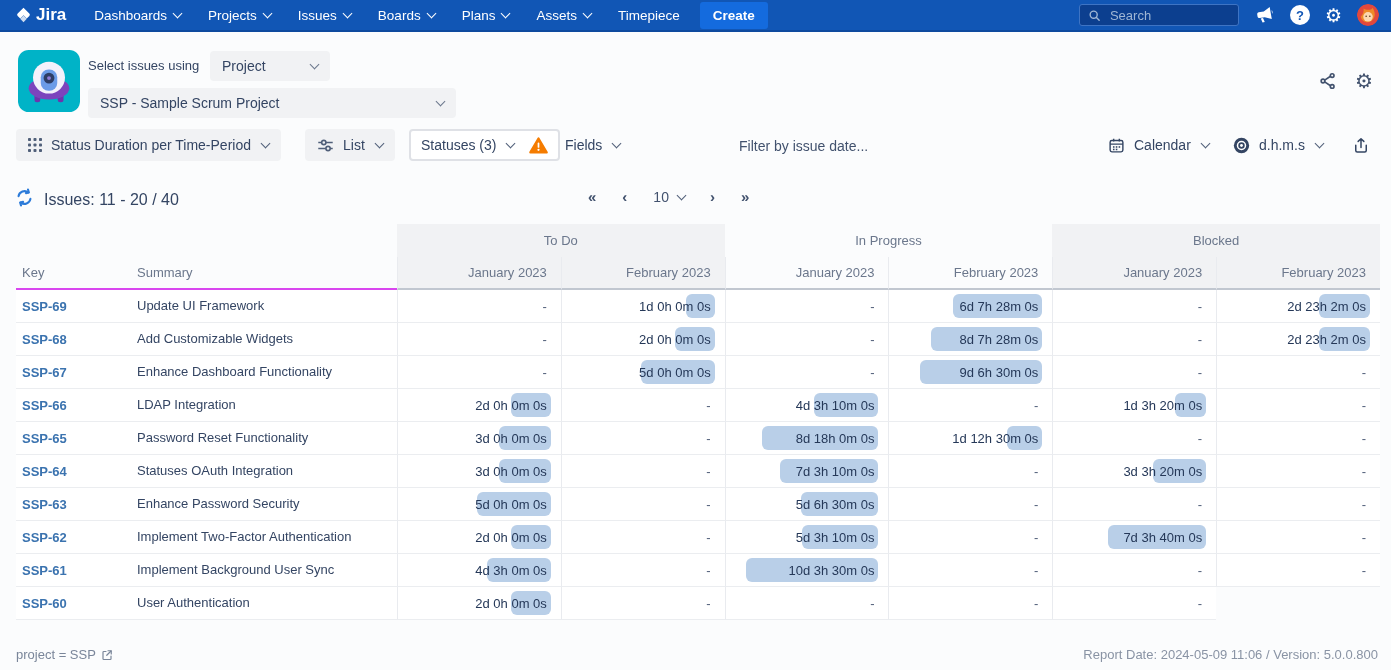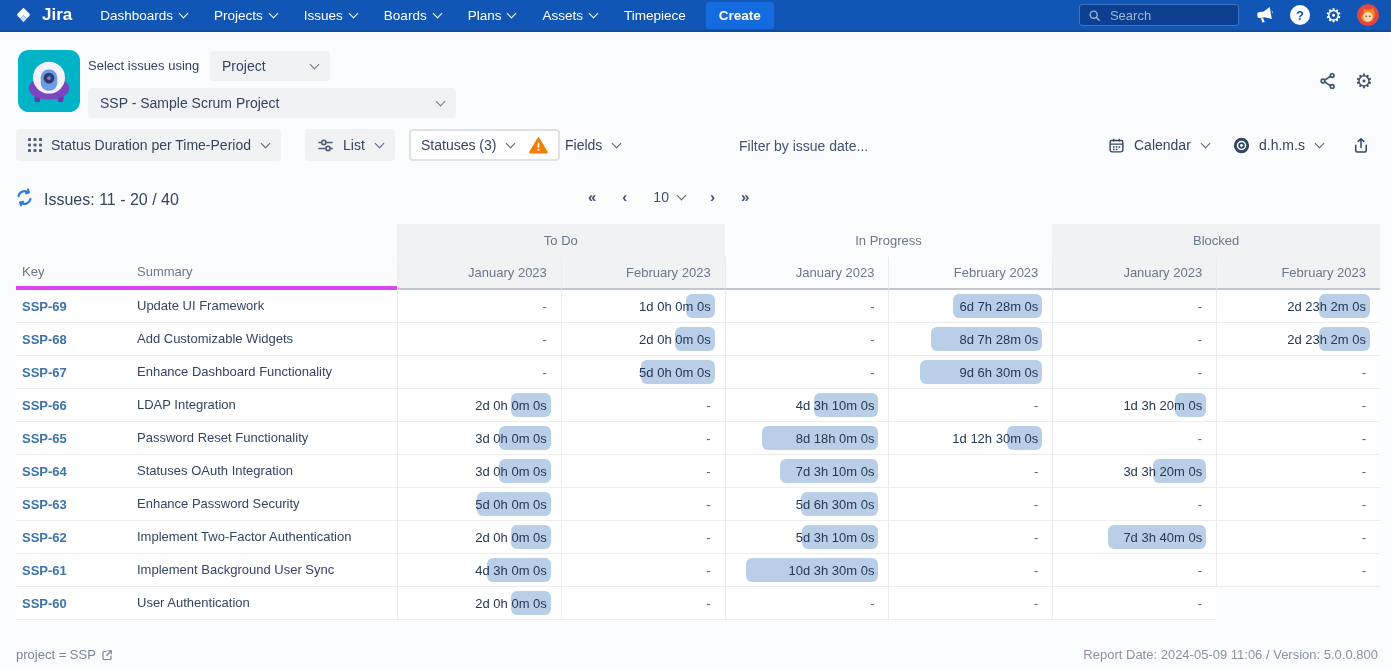--- a/index.html
+++ b/index.html
@@ -7,21 +7,21 @@
     width:1391px;height:670px;overflow:hidden;position:relative;
     background:#fbfcfd;font-family:"Liberation Sans",sans-serif;color:#344563;
     -webkit-font-smoothing:antialiased;
   }
   .page{position:absolute;inset:0;}
 
   
   .navbar{position:absolute;top:0;left:0;right:0;height:32px;background:#1156B5;
     border-bottom:2px solid #0E4A9E;box-sizing:border-box;
     display:flex;align-items:center;padding:0 12px;gap:8px;}
-  .brand{display:flex;align-items:center;gap:9px;color:#fff;font-size:17px;font-weight:bold;margin:0 20px 0 2px;cursor:pointer;}
+  .brand{display:flex;align-items:center;gap:3px;color:#fff;font-size:17px;font-weight:bold;margin:0 20px 0 2px;cursor:pointer;}
   .nav-menu{display:flex;align-items:center;gap:27px;}
   .nav-item{color:#fff;font-size:13.5px;display:flex;align-items:center;gap:7px;cursor:pointer;white-space:nowrap;}
   .chev{width:6px;height:6px;border-right:1.7px solid currentColor;border-bottom:1.7px solid currentColor;
     display:inline-block;transform:rotate(45deg);margin-top:-4px;}
   .create-btn{background:#146BDE;color:#fff;border:none;border-radius:3px;font-family:inherit;
     font-size:13.5px;font-weight:600;padding:6px 13px;margin-left:12px;cursor:pointer;}
   .nav-right{margin-left:auto;display:flex;align-items:center;gap:15px;}
   .search-box{display:flex;align-items:center;gap:7px;width:160px;height:22px;box-sizing:border-box;
     background:#0C3F8F;border:1px solid #3E74C4;border-radius:3px;padding:0 8px;}
   .search-box input{background:transparent;border:none;outline:none;color:#D6E3F5;font-size:13px;width:100%;font-family:inherit;}
@@ -61,21 +61,21 @@
   .pager .pg-btn{cursor:pointer;font-weight:600;letter-spacing:1px;}
   .pg-size{display:flex;align-items:center;gap:9px;font-size:14px;cursor:pointer;}
   .pg-size .chev{color:#505F79;margin-top:-2px;}
 
   
   .table{position:absolute;left:16px;top:224px;width:1364px;
     display:grid;grid-template-columns:121px 260px repeat(6,1fr);}
   .c{box-sizing:border-box;display:flex;align-items:center;font-size:13px;background:transparent;}
   .ghead{height:33px;justify-content:center;color:#6B778C;}
   .mhead{height:33px;justify-content:flex-end;padding-right:14px;color:#6B778C;border-bottom:2px solid #C1C7D0;}
-  .chead{height:33px;color:#6B778C;border-bottom:4px solid #d946ef;}
+  .chead{height:33px;color:#6B778C;border-bottom:2px solid #d946ef;}
   .s1{background:#F1F2F4;}
   .s1b{background:#F6F7F9;}
   .vb{border-left:1px solid #E9EBEF;}
   .bc{border-bottom:1px solid #EBEDF0;min-height:33px;background:#fff;}
   .key{padding-left:6px;}
   .key a{color:#3B73AF;font-weight:700;text-decoration:none;cursor:pointer;}
   .sum{padding:6px 45px 6px 0;line-height:1.3;color:#344563;}
   .val{justify-content:flex-end;padding-right:14px;position:relative;color:#253858;}
   .bar{position:absolute;right:10px;top:50%;transform:translateY(-50%);height:24px;border-radius:6px;background:#B9CFE8;}
   .vt{position:relative;}

